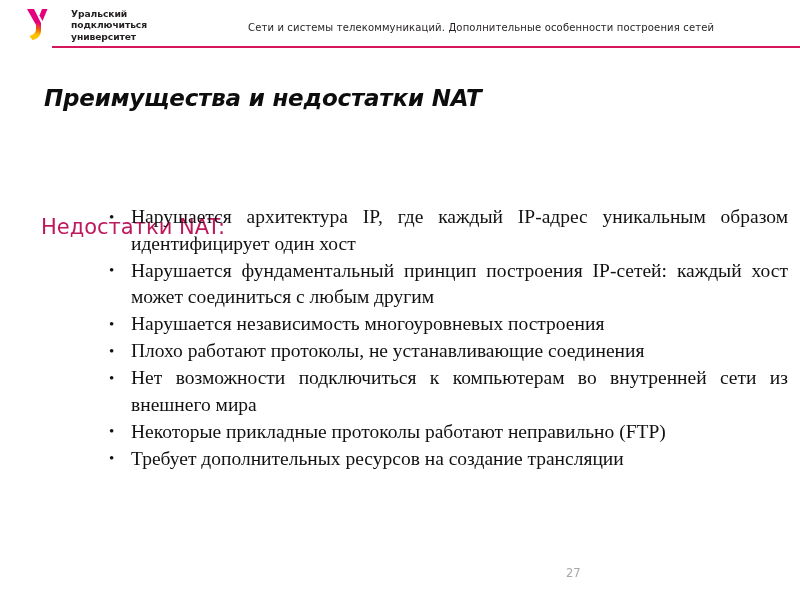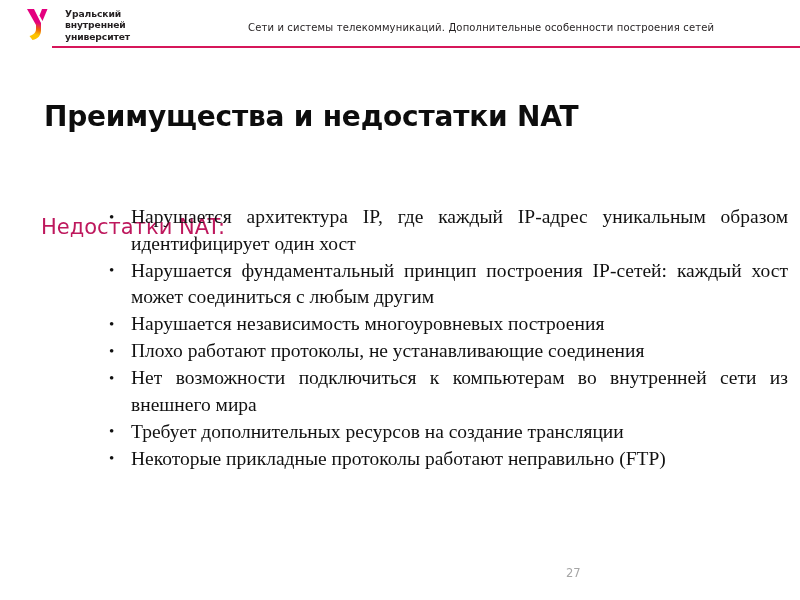--- a/index.html
+++ b/index.html
@@ -24,21 +24,21 @@
     width: 800px;
     height: 52px;
   }
 
   .logo-block {
     position: absolute;
     left: 26px;
     top: 7px;
     display: flex;
     align-items: center;
-    gap: 17px;
+    gap: 23px;
   }
 
   .logo-mark {
     width: 22px;
     height: 34px;
     display: block;
   }
 
   .logo-text {
     font-family: "DejaVu Sans", "Liberation Sans", sans-serif;
@@ -69,27 +69,28 @@
     top: 46px;
     width: 748px;
     height: 2px;
     background: #d6165a;
   }
 
   
   .slide-title {
     position: absolute;
     left: 44px;
-    top: 78px;
+    top: 63px;
     width: 720px;
-    font-size: 28px;
+    font-size: 23px;
     line-height: 40px;
     font-weight: bold;
     color: #0d0d0d;
     letter-spacing: -0.2px;
+    font-style: italic;
   }
 
   
   .body-intro {
     position: absolute;
     left: 41px;
     top: 164px;
     font-size: 21px;
     line-height: 30px;
     color: #be185d;
@@ -156,21 +157,21 @@
           <stop offset="62%" stop-color="#ec6608"></stop>
           <stop offset="80%" stop-color="#fdc300"></stop>
           <stop offset="100%" stop-color="#fdc300"></stop>
         </linearGradient>
       </defs>
       <path d="M2 2 L16 2 L30 30 L30 44 C30 55 24 62 13 64 L7 56 C16 53 20 49 20 42 L20 34 Z" fill="url(#swooshGrad)"></path>
       <path d="M32 2 L43 2 L33 26 L27 15 Z" fill="#e4007f"></path>
     </svg>
     <div class="logo-text">
       <div>Уральский</div>
-      <div>внутренней</div>
+      <div>подключиться</div>
       <div>университет</div>
     </div>
   </div>
 
   <div class="header-title">Сети и системы телекоммуникаций. Дополнительные особенности построения сетей</div>
 
   <div class="header-rule"></div>
 </div>
 
 <h1 class="slide-title">Преимущества и недостатки NAT</h1>
@@ -187,20 +188,20 @@
   <li class="bullet-item">
     <span class="txt">Нарушается независимость многоуровневых построения</span>
   </li>
   <li class="bullet-item">
     <span class="txt">Плохо работают протоколы, не устанавливающие соединения</span>
   </li>
   <li class="bullet-item">
     <span class="txt">Нет возможности подключиться к компьютерам во внутренней сети из внешнего мира</span>
   </li>
   <li class="bullet-item">
+    <span class="txt">Некоторые прикладные протоколы работают неправильно (FTP)</span>
+  </li>
+  <li class="bullet-item">
     <span class="txt">Требует дополнительных ресурсов на создание трансляции</span>
   </li>
-  <li class="bullet-item">
-    <span class="txt">Некоторые прикладные протоколы работают неправильно (FTP)</span>
-  </li>
 </ul>
 
 <div class="page-number">27</div>
 
 </body></html>

